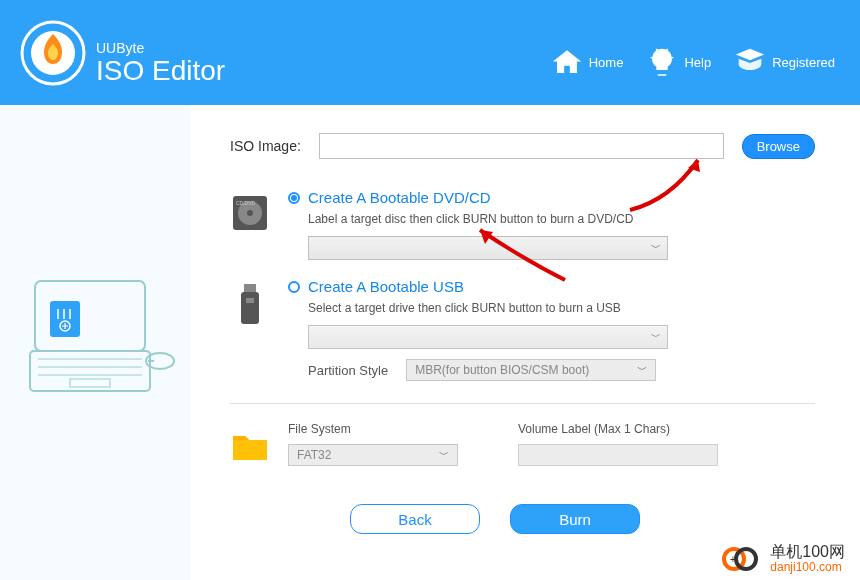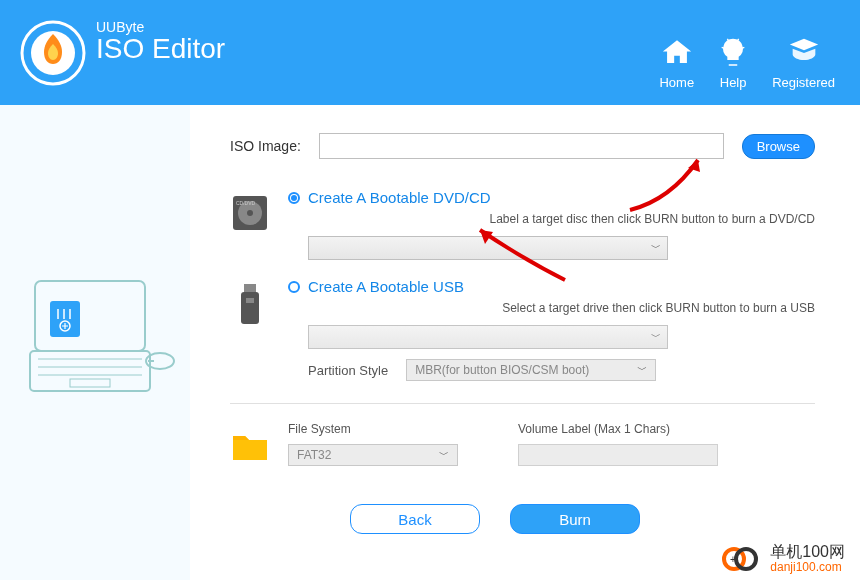--- a/index.html
+++ b/index.html
@@ -4,42 +4,42 @@
   <style>
     * { box-sizing: border-box; margin: 0; padding: 0; }
     body { font-family: "Segoe UI", Arial, sans-serif; width: 860px; height: 580px; overflow: hidden; position: relative; background: #fff; }
     
     
     .titlebar { position: absolute; top: 0; right: 0; background: #0060b0; height: 20px; display: flex; align-items: center; gap: 14px; padding: 0 10px; }
     .titlebar span { color: #fff; font-size: 13px; cursor: pointer; }
     
     
     .header { height: 105px; background: #2ea2f8; display: flex; align-items: center; justify-content: space-between; padding: 0 25px 0 20px; position: relative; }
-    .logo-block { display: flex; align-items: flex-start; gap: 10px; }
+    .logo-block { display: flex; align-items: flex-end; gap: 10px; }
     .logo-svg { width: 66px; height: 66px; }
     .logo-text { display: flex; flex-direction: column; color: #fff; line-height: 1.05; }
     .brand { font-size: 14px; }
     .title { font-size: 28px; font-weight: 400; }
     .nav { display: flex; gap: 22px; align-items: flex-end; padding-top: 20px; }
-    .nav-item { display: flex; flex-direction: column; align-items: center; color: #fff; font-size: 13px; gap: 5px; cursor: pointer; }
+    .nav-item { display: flex; flex-direction: row; align-items: center; color: #fff; font-size: 13px; gap: 5px; cursor: pointer; }
     .nav-item svg { width: 34px; height: 34px; }
     
     
     .main { display: flex; height: calc(100% - 105px); }
     .sidebar { width: 190px; background: #f5fbff; display: flex; align-items: center; justify-content: center; }
     .sidebar-art svg { width: 170px; height: 180px; }
     
     .content { flex: 1; padding: 28px 45px 10px 40px; position: relative; font-size: 13px; color: #333; }
     
     .row-iso { display: flex; align-items: center; gap: 18px; margin-bottom: 30px; }
     .row-iso label { font-size: 14px; color: #333; }
     .iso-input { flex: 1; height: 26px; border: 1px solid #bfbfbf; padding: 0 6px; }
     .browse-btn { background: #1e90ff; color: #fff; border: 1px solid #1479d8; border-radius: 12px; padding: 4px 14px; font-size: 13px; cursor: pointer; }
     
-    .opt-block { display: flex; gap: 18px; margin-bottom: 18px; text-align: right; }
+    .opt-block { display: flex; gap: 18px; margin-bottom: 18px; }
     .opt-icon { width: 40px; display: flex; justify-content: center; padding-top: 6px; }
     .opt-body { flex: 1; }
     .opt-head { display: flex; align-items: center; gap: 8px; margin-bottom: 6px; }
     .radio { width: 12px; height: 12px; border: 2px solid #1e90ff; border-radius: 50%; display: inline-flex; align-items: center; justify-content: center; }
     .radio.checked::after { content: ''; width: 6px; height: 6px; background: #1e90ff; border-radius: 50%; }
     .radio.unchecked { border-color: #1e90ff; }
     .opt-title { font-size: 15px; color: #1487e8; }
     .opt-desc { font-size: 12px; color: #555; margin: 0 0 10px 20px; }
     .drive-select { width: 360px; height: 24px; border: 1px solid #bfbfbf; background: linear-gradient(#f3f3f3, #e6e6e6); margin-left: 20px; display: flex; align-items: center; justify-content: flex-end; padding: 0 6px; color: #555; }
     .drive-select.disabled { opacity: 0.9; }

